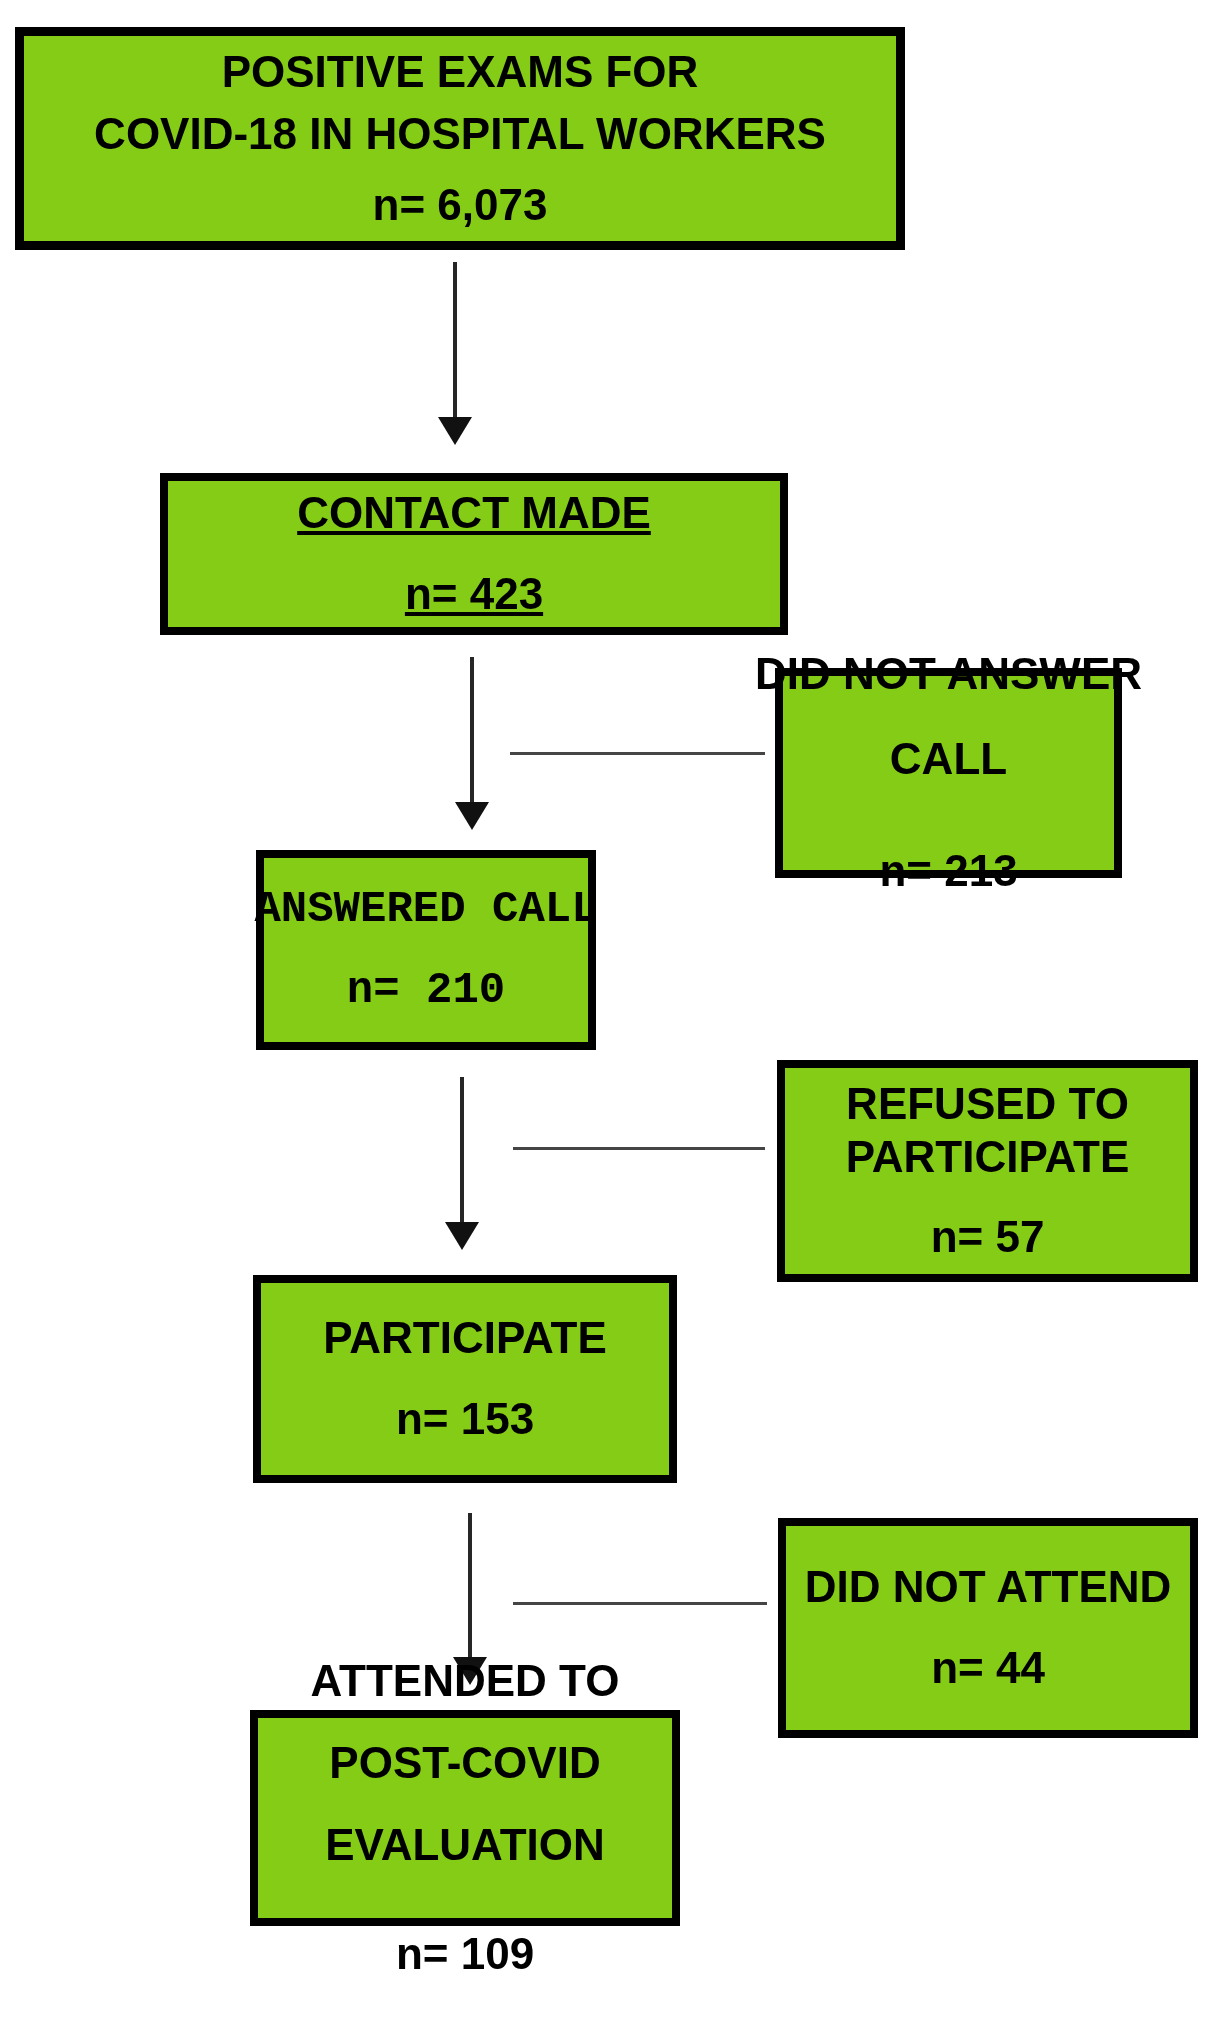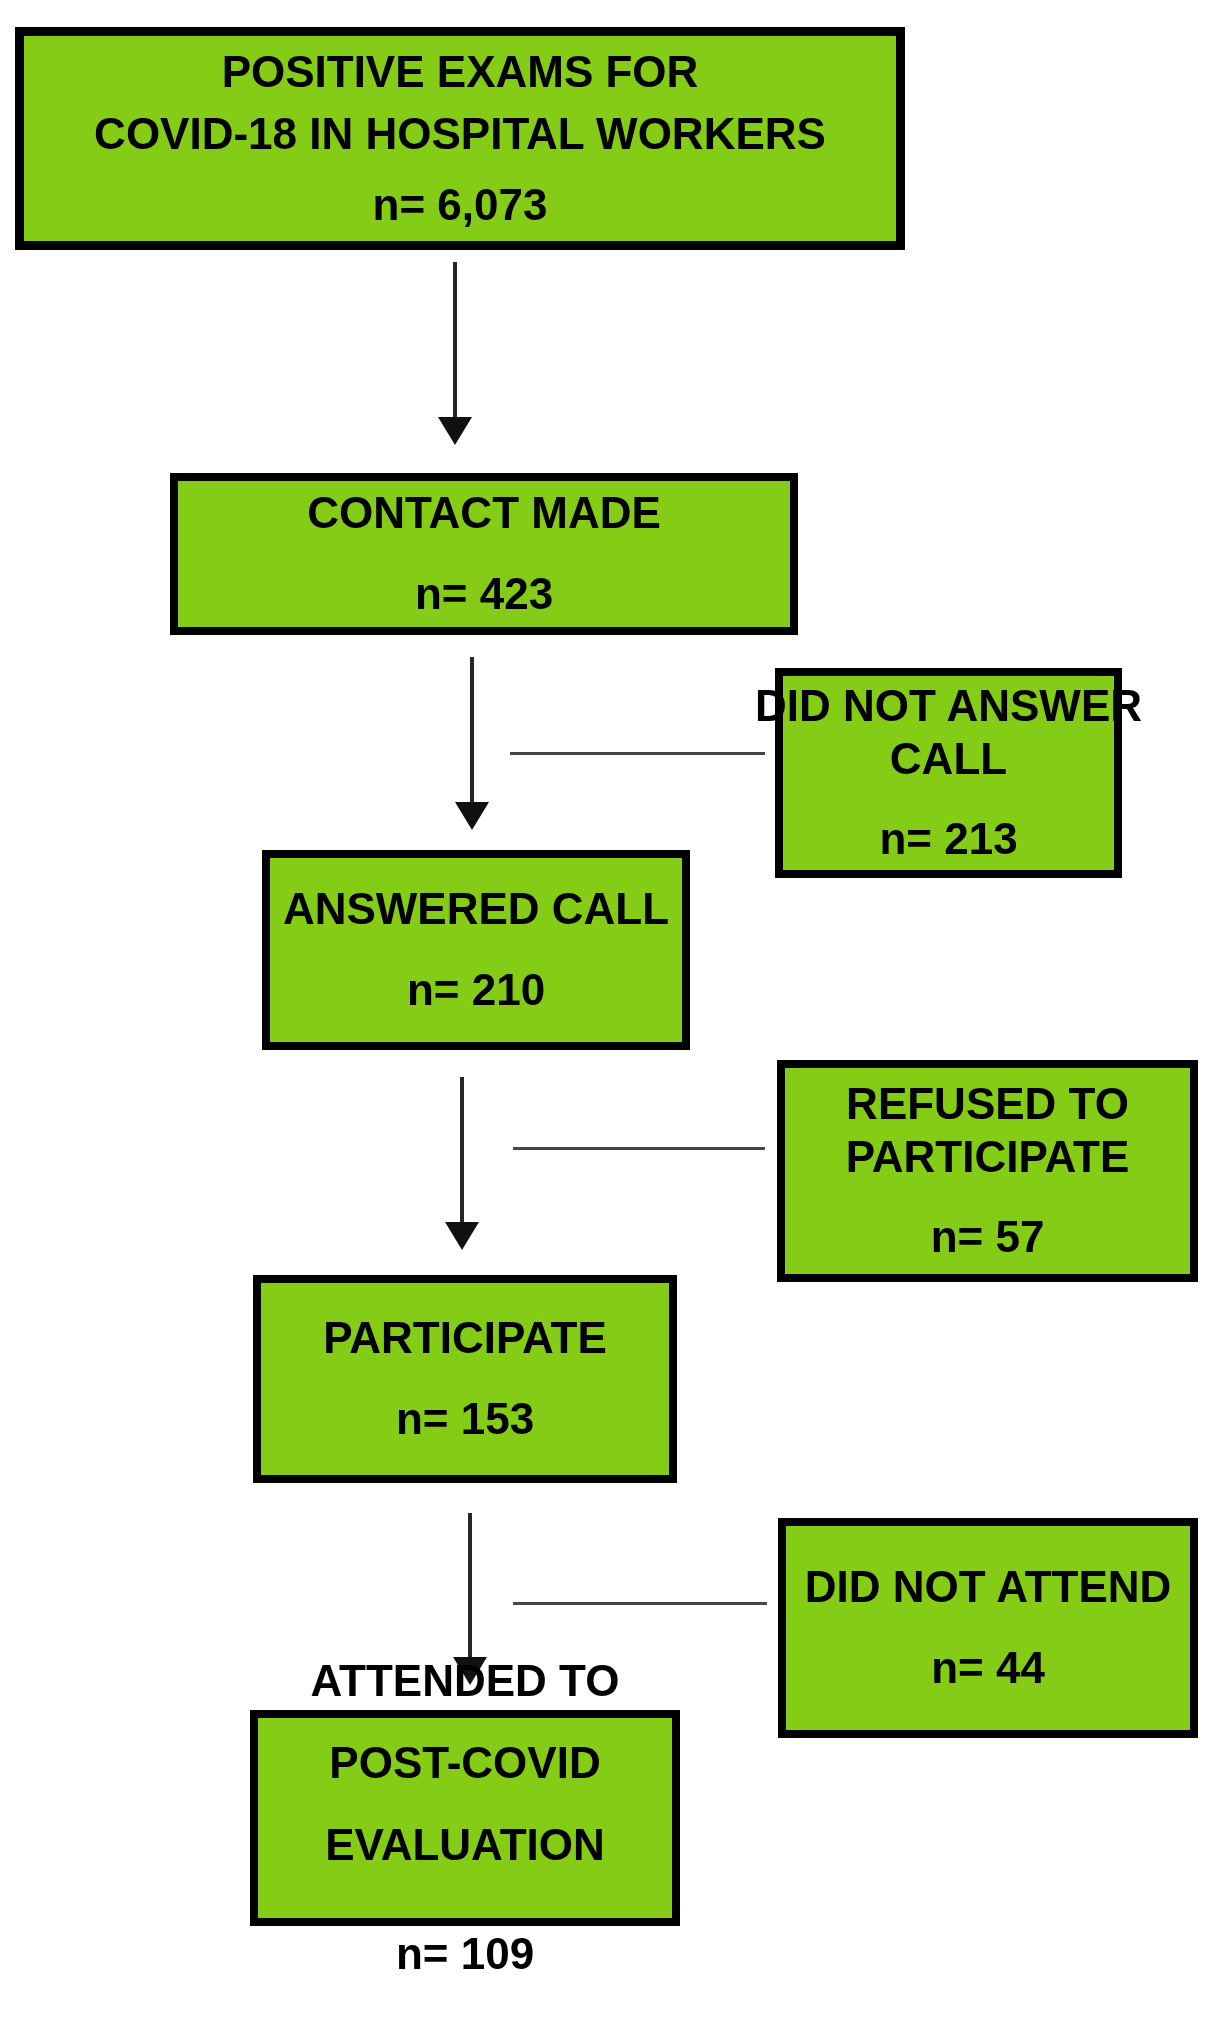--- a/index.html
+++ b/index.html
@@ -34,26 +34,26 @@
   .box .ln { white-space: nowrap; }
   .box .n  { white-space: nowrap; margin-top: 28px; }
 
   #box-positive {
     left: 15px; top: 27px; width: 890px; height: 223px;
     border-width: 9px;
     justify-content: space-evenly;
   }
   #box-positive .n { margin-top: 8px; }
 
-  #box-contact   { left: 170px; top: 473px;  width: 628px; height: 162px; }
-  #box-answered  { left: 262px; top: 850px;  width: 428px; height: 200px; }
+  #box-contact   { left: 160px; top: 473px;  width: 628px; height: 162px; text-decoration: underline; }
+  #box-answered  { left: 256px; top: 850px;  width: 340px; height: 200px; font-family: Liberation Mono, monospace; }
   #box-agreed    { left: 253px; top: 1275px; width: 424px; height: 208px; }
   #box-attended  { left: 250px; top: 1710px; width: 430px; height: 216px; gap: 29px; }
 
-  #side-noanswer { left: 775px; top: 668px;  width: 347px; height: 210px; }
+  #side-noanswer { left: 775px; top: 668px;  width: 347px; height: 210px; gap: 32px; }
   #side-refused  { left: 777px; top: 1060px; width: 421px; height: 222px; }
   #side-noattend { left: 778px; top: 1518px; width: 420px; height: 220px; }
 
   
   .arrow { position: absolute; width: 34px; }
   .arrow .shaft {
     position: absolute;
     left: 50%; transform: translateX(-50%);
     top: 0; bottom: 24px;
     width: 4px;

